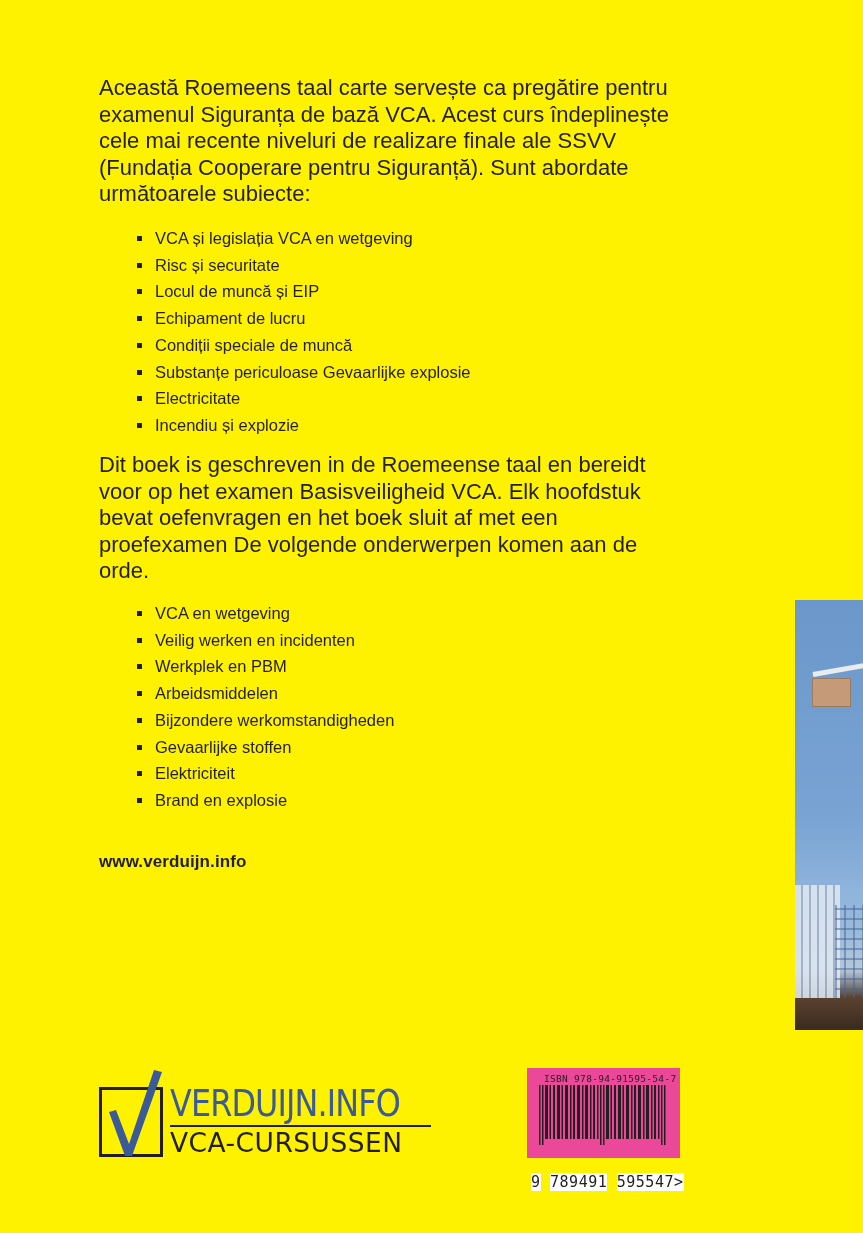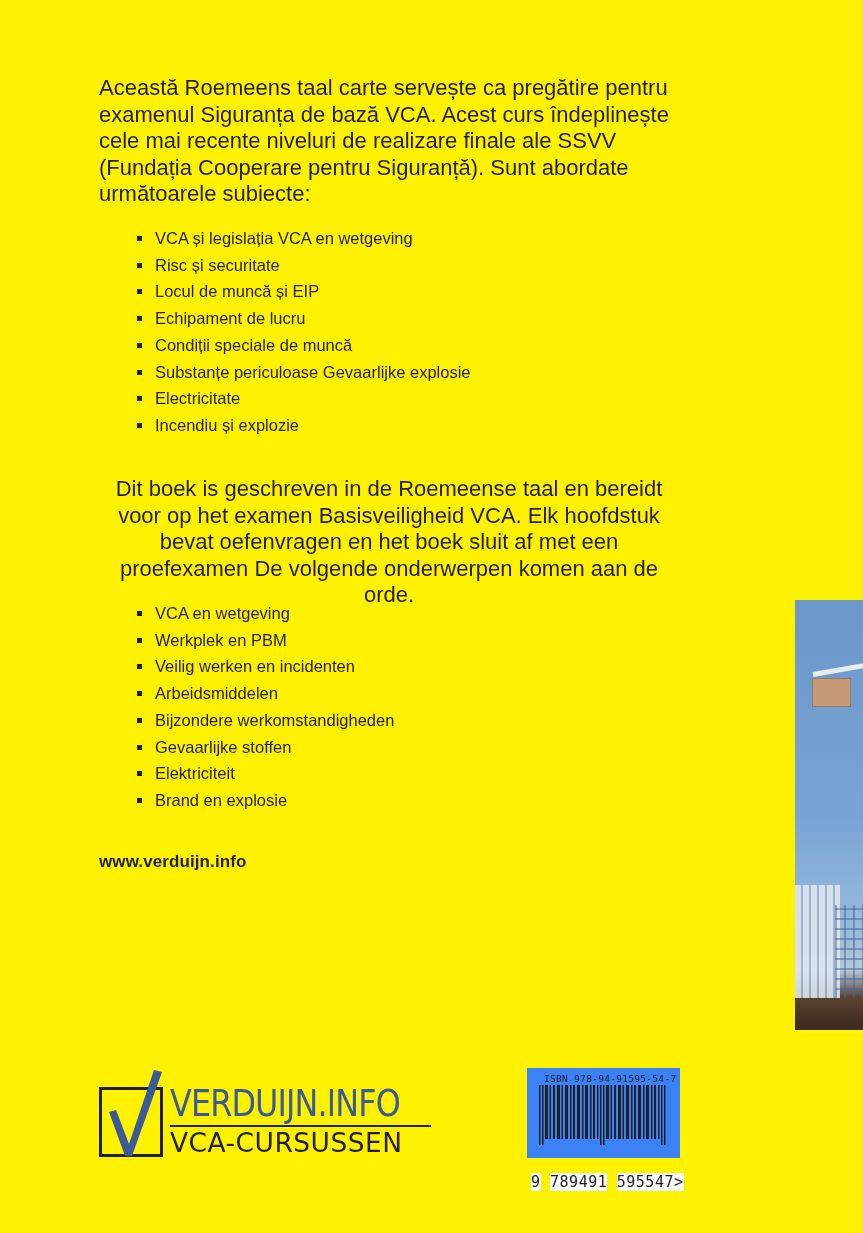--- a/index.html
+++ b/index.html
@@ -9,21 +9,21 @@
       position: relative; overflow: hidden;
       font-family: "Liberation Sans", sans-serif;
       color: #231f20;
     }
     .para {
       position: absolute; left: 99px; width: 580px;
       font-size: 22px; line-height: 26.6px;
       margin: 0;
     }
     #p1 { top: 75px; }
-    #p2 { top: 476px; text-align: center; }
+    #p2 { top: 452px; }
     .bullets {
       position: absolute; left: 121px; margin: 16px; padding: 0; list-style: none;
       font-size: 16.5px; line-height: 26.7px;
     }
     #b1 { top: 209px; }
     #b2 { top: 584px; }
     .bullets li { position: relative; padding-left: 18px; white-space: nowrap; }
     .bullets li .bullet {
       position: absolute; left: 0; top: 11px; width: 5px; height: 5px; background: #231f20;
     }
@@ -77,21 +77,21 @@
     }
     #logo .sub {
       position: absolute; left: 71px; top: 60px;
       font-family: "DejaVu Sans", sans-serif;
       font-size: 27px; line-height: 30px; color: #231f20;
       letter-spacing: 0.5px; transform: scaleX(0.98); transform-origin: left top;
       white-space: nowrap;
     }
     #barcode {
       position: absolute; left: 527px; top: 1068px; width: 153px; height: 90px;
-      background: #3b82f6;
+      background: #ec4899;
     }
     #barcode .isbn {
       position: absolute; left: 17px; top: 6px;
       font-family: "DejaVu Sans Mono", monospace; font-size: 9.5px; line-height: 10px;
       letter-spacing: 0.3px; white-space: nowrap;
     }
     #barcode svg { position: absolute; left: 12px; top: 17px; }
     #barcode .digits {
       position: absolute; left: 4px; top: 70px;
       font-family: "DejaVu Sans Mono", monospace; font-size: 15px; line-height: 16px;
@@ -112,22 +112,22 @@
   <li><span class="bullet"></span><span>Condiții speciale de muncă</span></li>
   <li><span class="bullet"></span><span>Substanțe periculoase Gevaarlijke explosie</span></li>
   <li><span class="bullet"></span><span>Electricitate</span></li>
   <li><span class="bullet"></span><span>Incendiu și explozie</span></li>
 </ul>
 
 <p id="p2" class="para">Dit boek is geschreven in de Roemeense taal en bereidt voor op het examen Basisveiligheid VCA. Elk hoofdstuk bevat oefenvragen en het boek sluit af met een proefexamen De volgende onderwerpen komen aan de orde.</p>
 
 <ul id="b2" class="bullets">
   <li><span class="bullet"></span><span>VCA en wetgeving</span></li>
+  <li><span class="bullet"></span><span>Veilig werken en incidenten</span></li>
   <li><span class="bullet"></span><span>Werkplek en PBM</span></li>
-  <li><span class="bullet"></span><span>Veilig werken en incidenten</span></li>
   <li><span class="bullet"></span><span>Arbeidsmiddelen</span></li>
   <li><span class="bullet"></span><span>Bijzondere werkomstandigheden</span></li>
   <li><span class="bullet"></span><span>Gevaarlijke stoffen</span></li>
   <li><span class="bullet"></span><span>Elektriciteit</span></li>
   <li><span class="bullet"></span><span>Brand en explosie</span></li>
 </ul>
 
 <div id="url">www.verduijn.info</div>
 
 <div id="photo">

